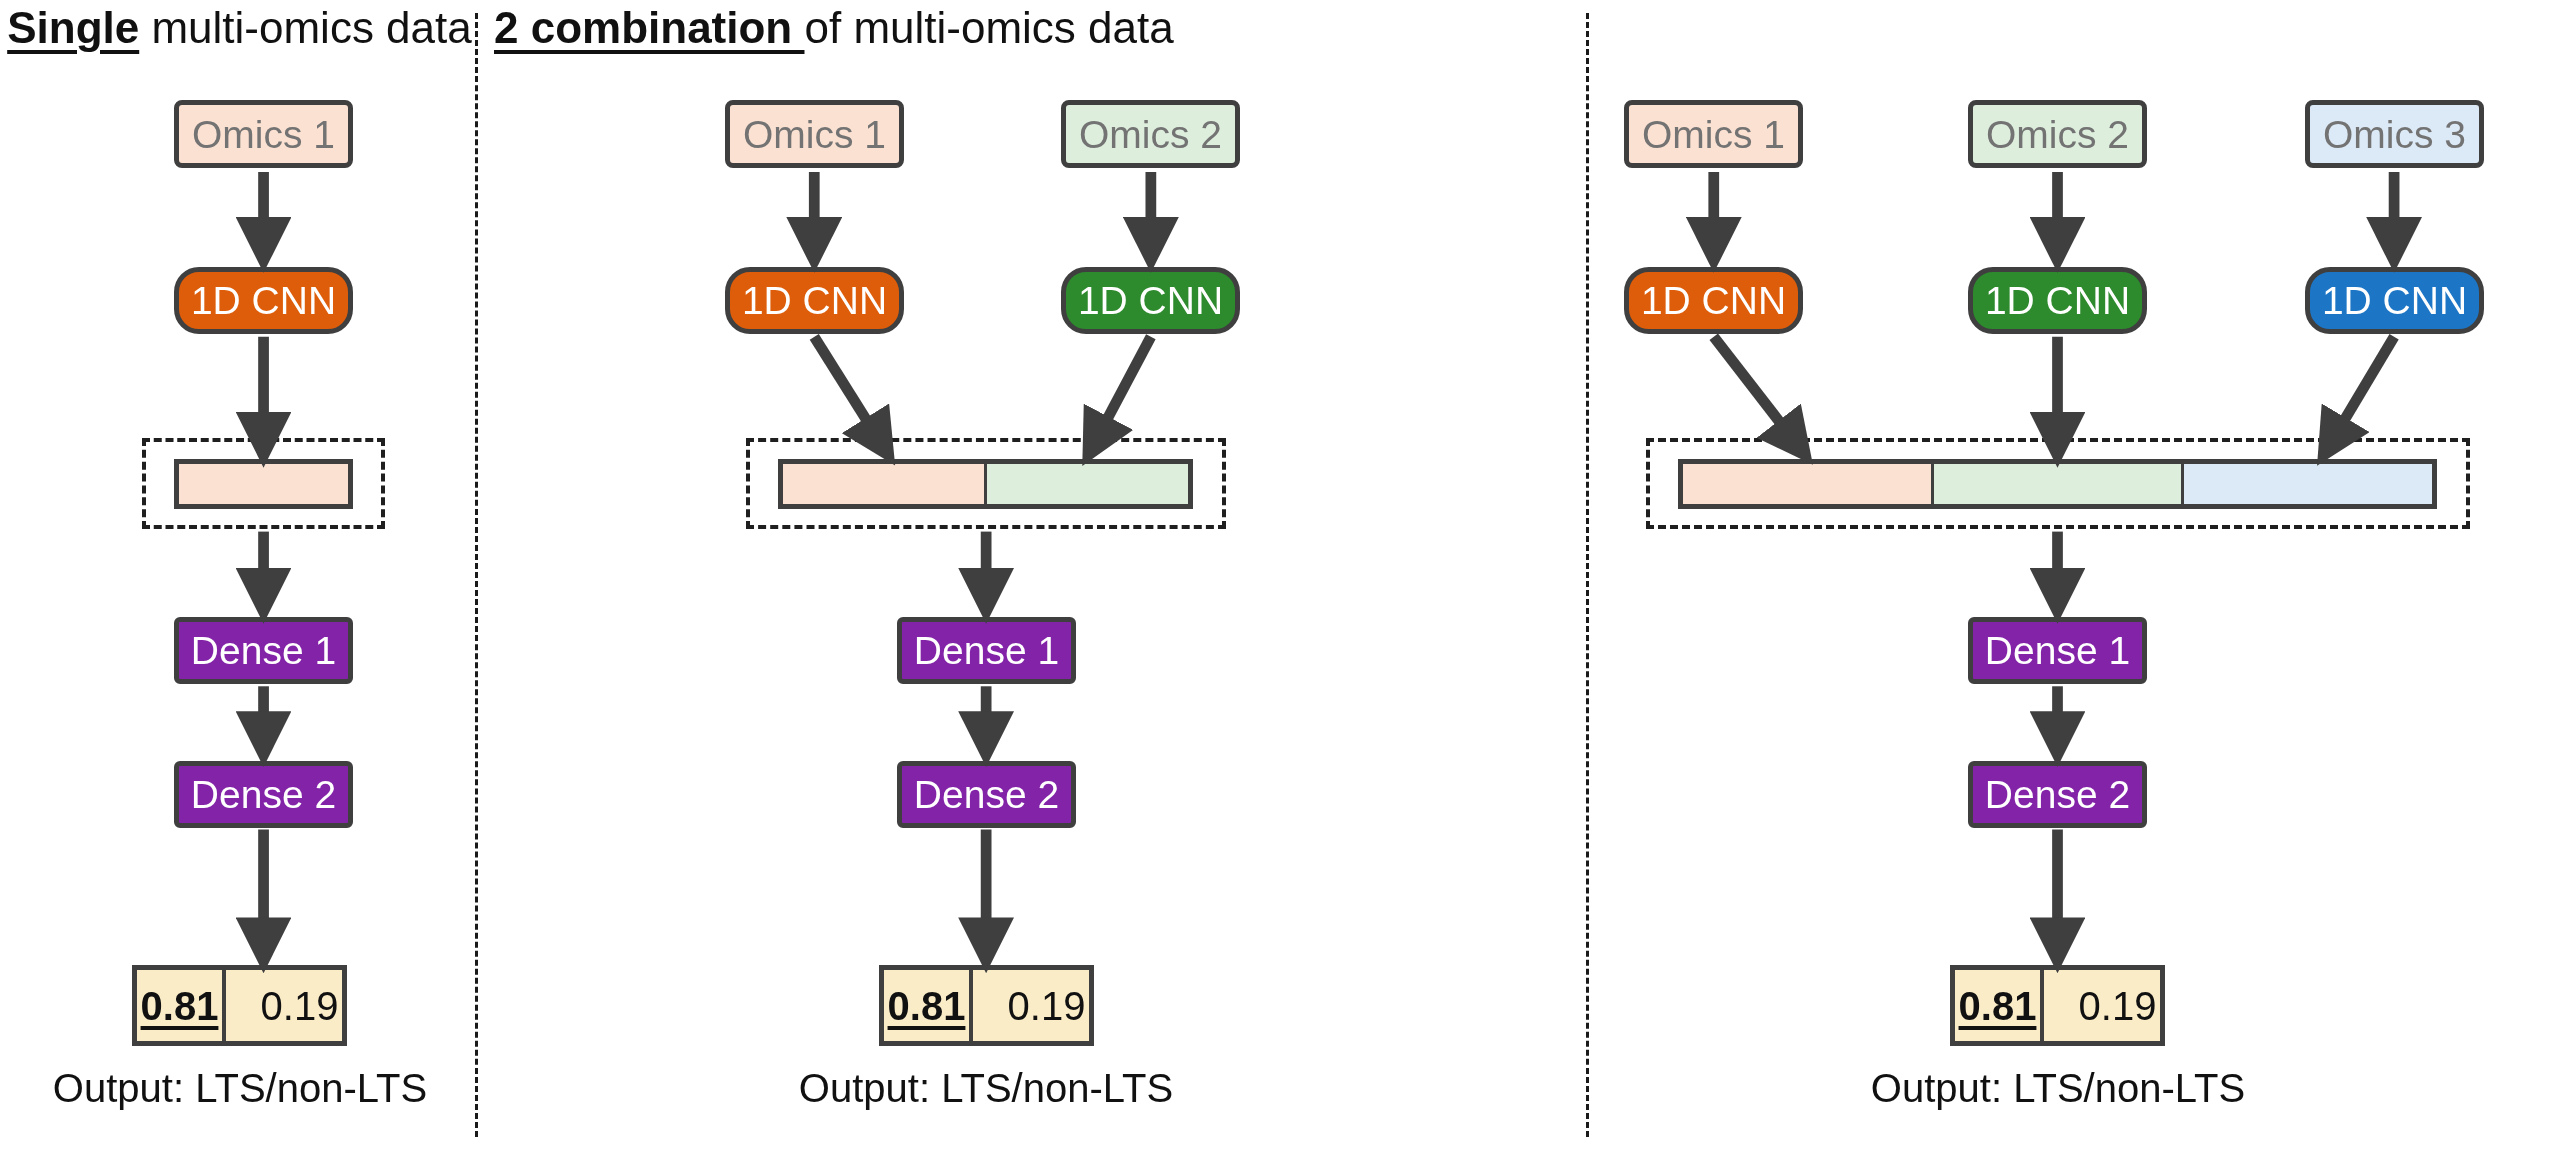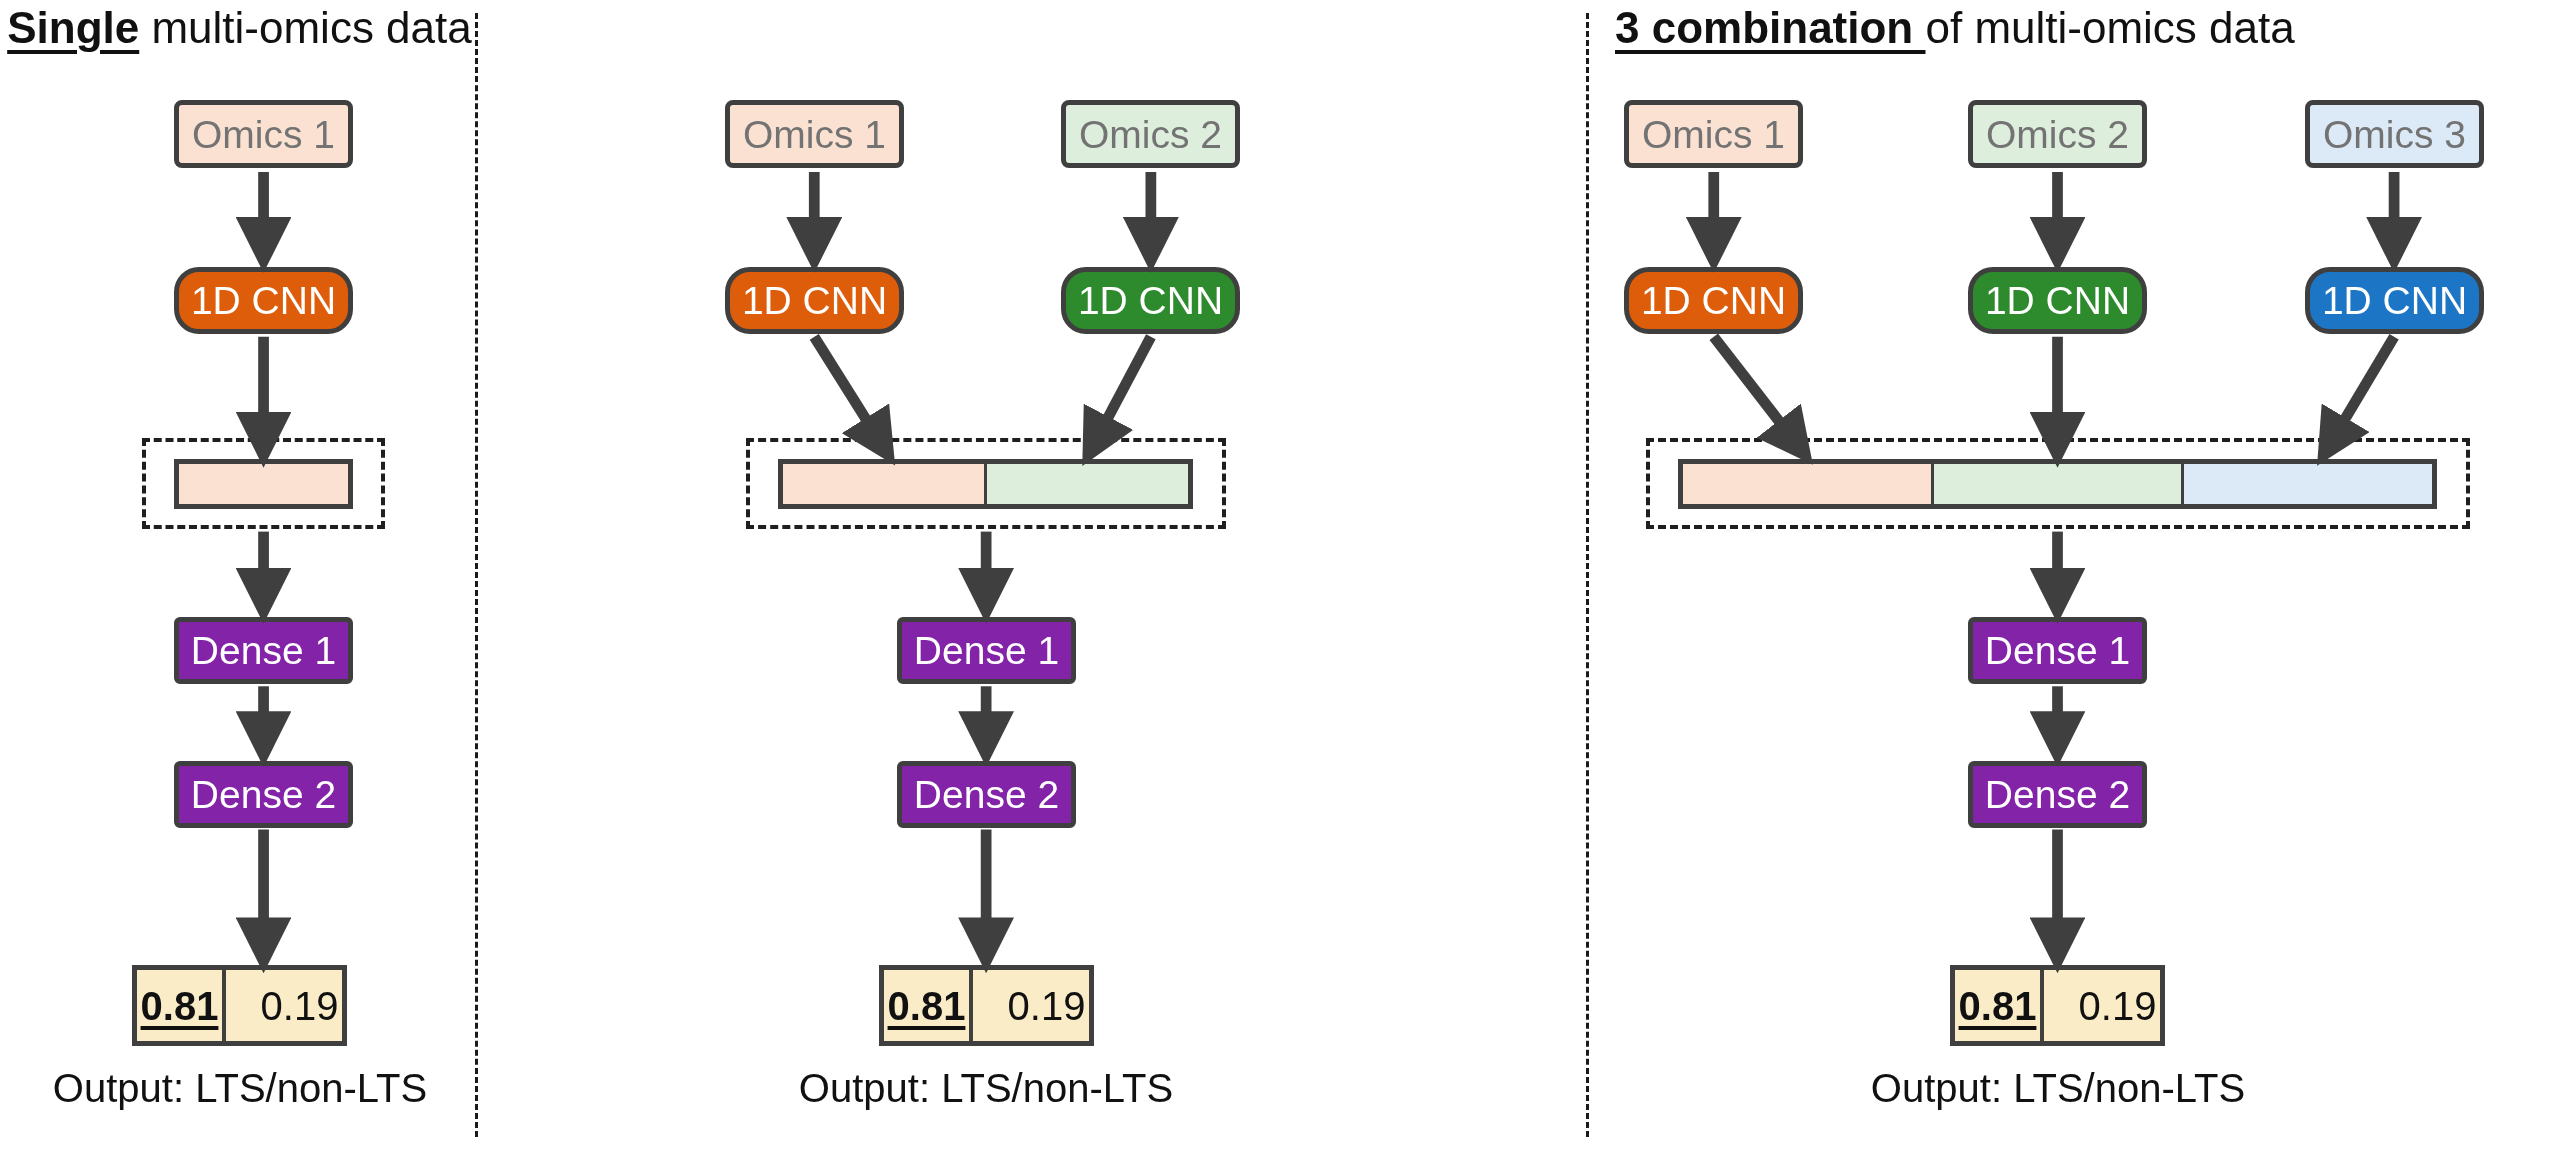--- a/index.html
+++ b/index.html
@@ -84,24 +84,24 @@
 </style>
 </head>
 <body>
 
 <div id="stage">
 
   <div class="panel-title" style="left:7.2px;top:5.7px;">
     <span class="em">Single</span><span> multi-omics data</span>
   </div>
 
-
-  <div class="panel-title" style="left:1615px;top:5.7px;">
-    <span class="em">3 combination </span><span>of multi-omics data</span>
-  </div>
+  <div class="panel-title" style="left:494px;top:5.7px;">
+    <span class="em">2 combination </span><span>of multi-omics data</span>
+  </div>
+
 
   <div class="vdiv" style="left:475px;top:13px;height:1124px;"></div>
   <div class="vdiv" style="left:1586px;top:13px;height:1124px;"></div>
 
   <div class="node omics" style="left:174px;top:100px;width:179px;height:68px;background:#fbe1d2;">
     <span>Omics 1</span>
   </div>
 
   <div class="node cnn" style="left:174px;top:267px;width:179px;height:67px;background:#de5d0a;">
     <span>1D CNN</span>

